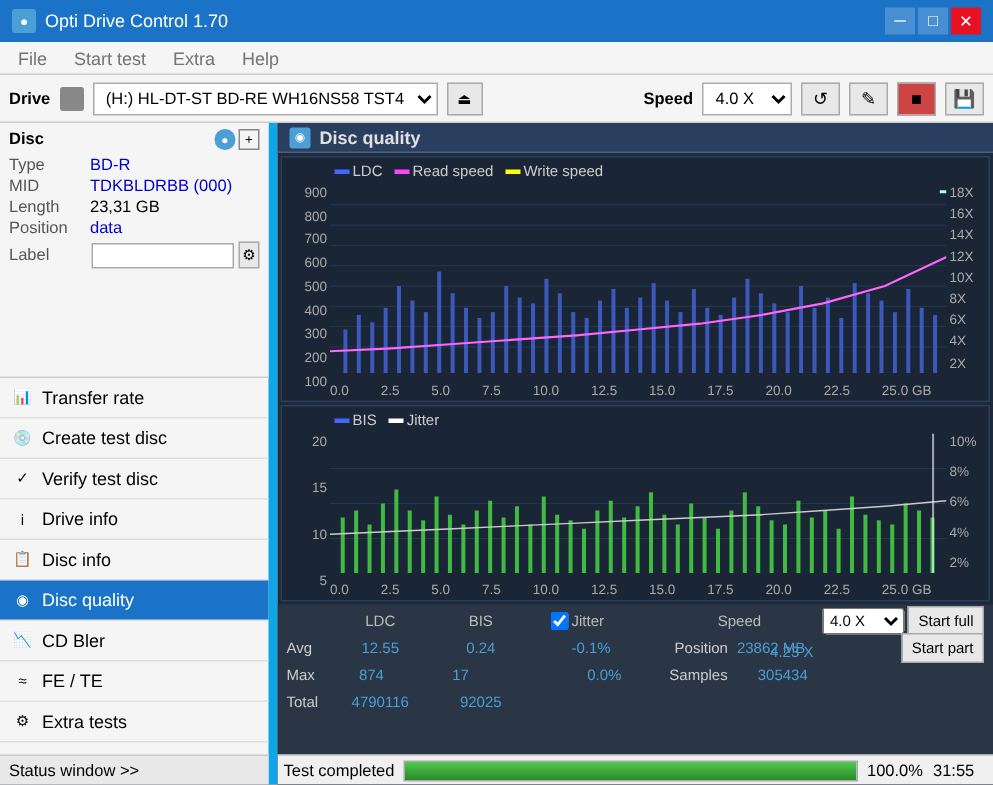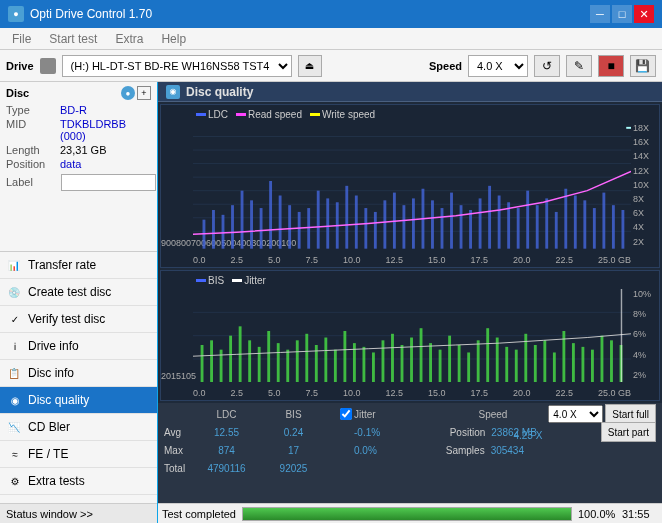--- a/index.html
+++ b/index.html
@@ -80,23 +80,23 @@
     }
 
     
     .main {
       display: flex;
       height: calc(523px - 28px - 22px - 32px);
     }
 
     
     .sidebar {
-      width: 158px;
+      width: 185px;
       background: #f5f5f5;
-      border-right: 1px solid #0ea5e9;
+      border-right: 6px solid #0ea5e9;
       display: flex;
       flex-direction: column;
       flex-shrink: 0;
     }
 
     
     .disc-panel {
       background: #f5f5f5;
       border-bottom: 1px solid #ccc;
       padding: 4px 6px;
@@ -186,23 +186,24 @@
       font-size: 10px;
       z-index: 5;
     }
     .legend-item { display: flex; align-items: center; gap: 2px; color: #ccc; }
     .legend-dot { width: 10px; height: 3px; }
 
     .chart-y-axis {
       position: absolute;
       left: 0;
       top: 18px;
-      bottom: 19px;
+      bottom: 8px;
       width: 32px;
       display: flex;
+      flex-direction: column;
       justify-content: space-between;
       align-items: flex-end;
       padding-right: 2px;
     }
     .y-label { font-size: 9px; color: #aaa; }
 
     .chart-y-axis-right {
       position: absolute;
       right: 0;
       top: 18px;
@@ -212,21 +213,21 @@
       flex-direction: column;
       justify-content: space-between;
       align-items: flex-start;
       padding-left: 2px;
     }
 
     .chart-x-axis {
       position: absolute;
       bottom: 2px;
       left: 32px;
-      right: 28px;
+      right: 38px;
       display: flex;
       justify-content: space-between;
       font-size: 9px;
       color: #aaa;
     }
 
     .chart-canvas-area {
       position: absolute;
       top: 18px;
       left: 32px;
@@ -673,21 +674,21 @@
         <div style="width:10px;"></div>
         <div style="width:12px;"></div>
         <div style="color:#4a9fd4;font-size:10px;">-0.1%</div>
         <div style="flex:1"></div>
         <div style="color:#ccc;font-size:10px;">Position</div>
         <div style="color:#4a9fd4;font-size:10px;margin-left:4px;">23862 MB</div>
         <div style="width:60px;"></div>
         <button class="btn-start-part">Start part</button>
       </div>
 
-      <div style="display:flex;align-items:center;height:18px;gap:2px;padding:0 2px;">
+      <div style="display:flex;align-items:center;height:18px;gap:16px;padding:0 2px;">
         <div style="width:28px;color:#ccc;font-size:10px;">Max</div>
         <div style="width:65px;text-align:center;color:#4a9fd4;font-size:10px;">874</div>
         <div style="width:65px;text-align:center;color:#4a9fd4;font-size:10px;">17</div>
         <div style="width:10px;"></div>
         <div style="width:12px;"></div>
         <div style="color:#4a9fd4;font-size:10px;">0.0%</div>
         <div style="flex:1"></div>
         <div style="color:#ccc;font-size:10px;">Samples</div>
         <div style="color:#4a9fd4;font-size:10px;margin-left:4px;">305434</div>
         <div style="width:60px;"></div>

